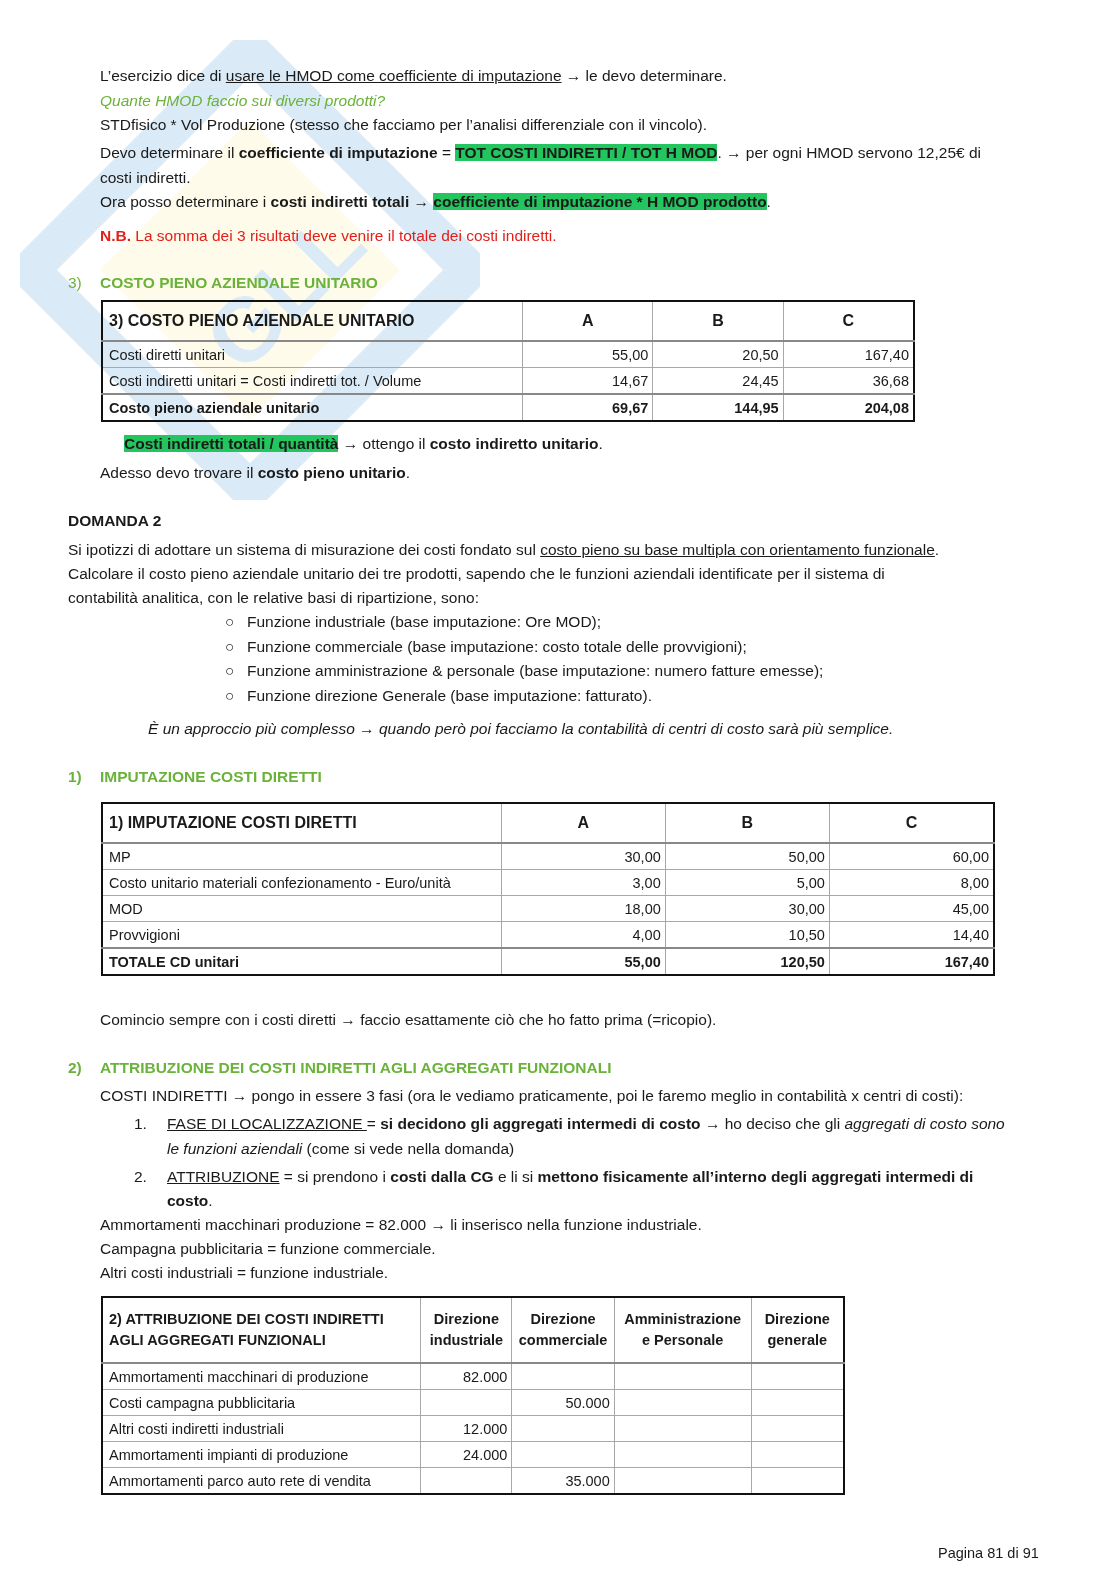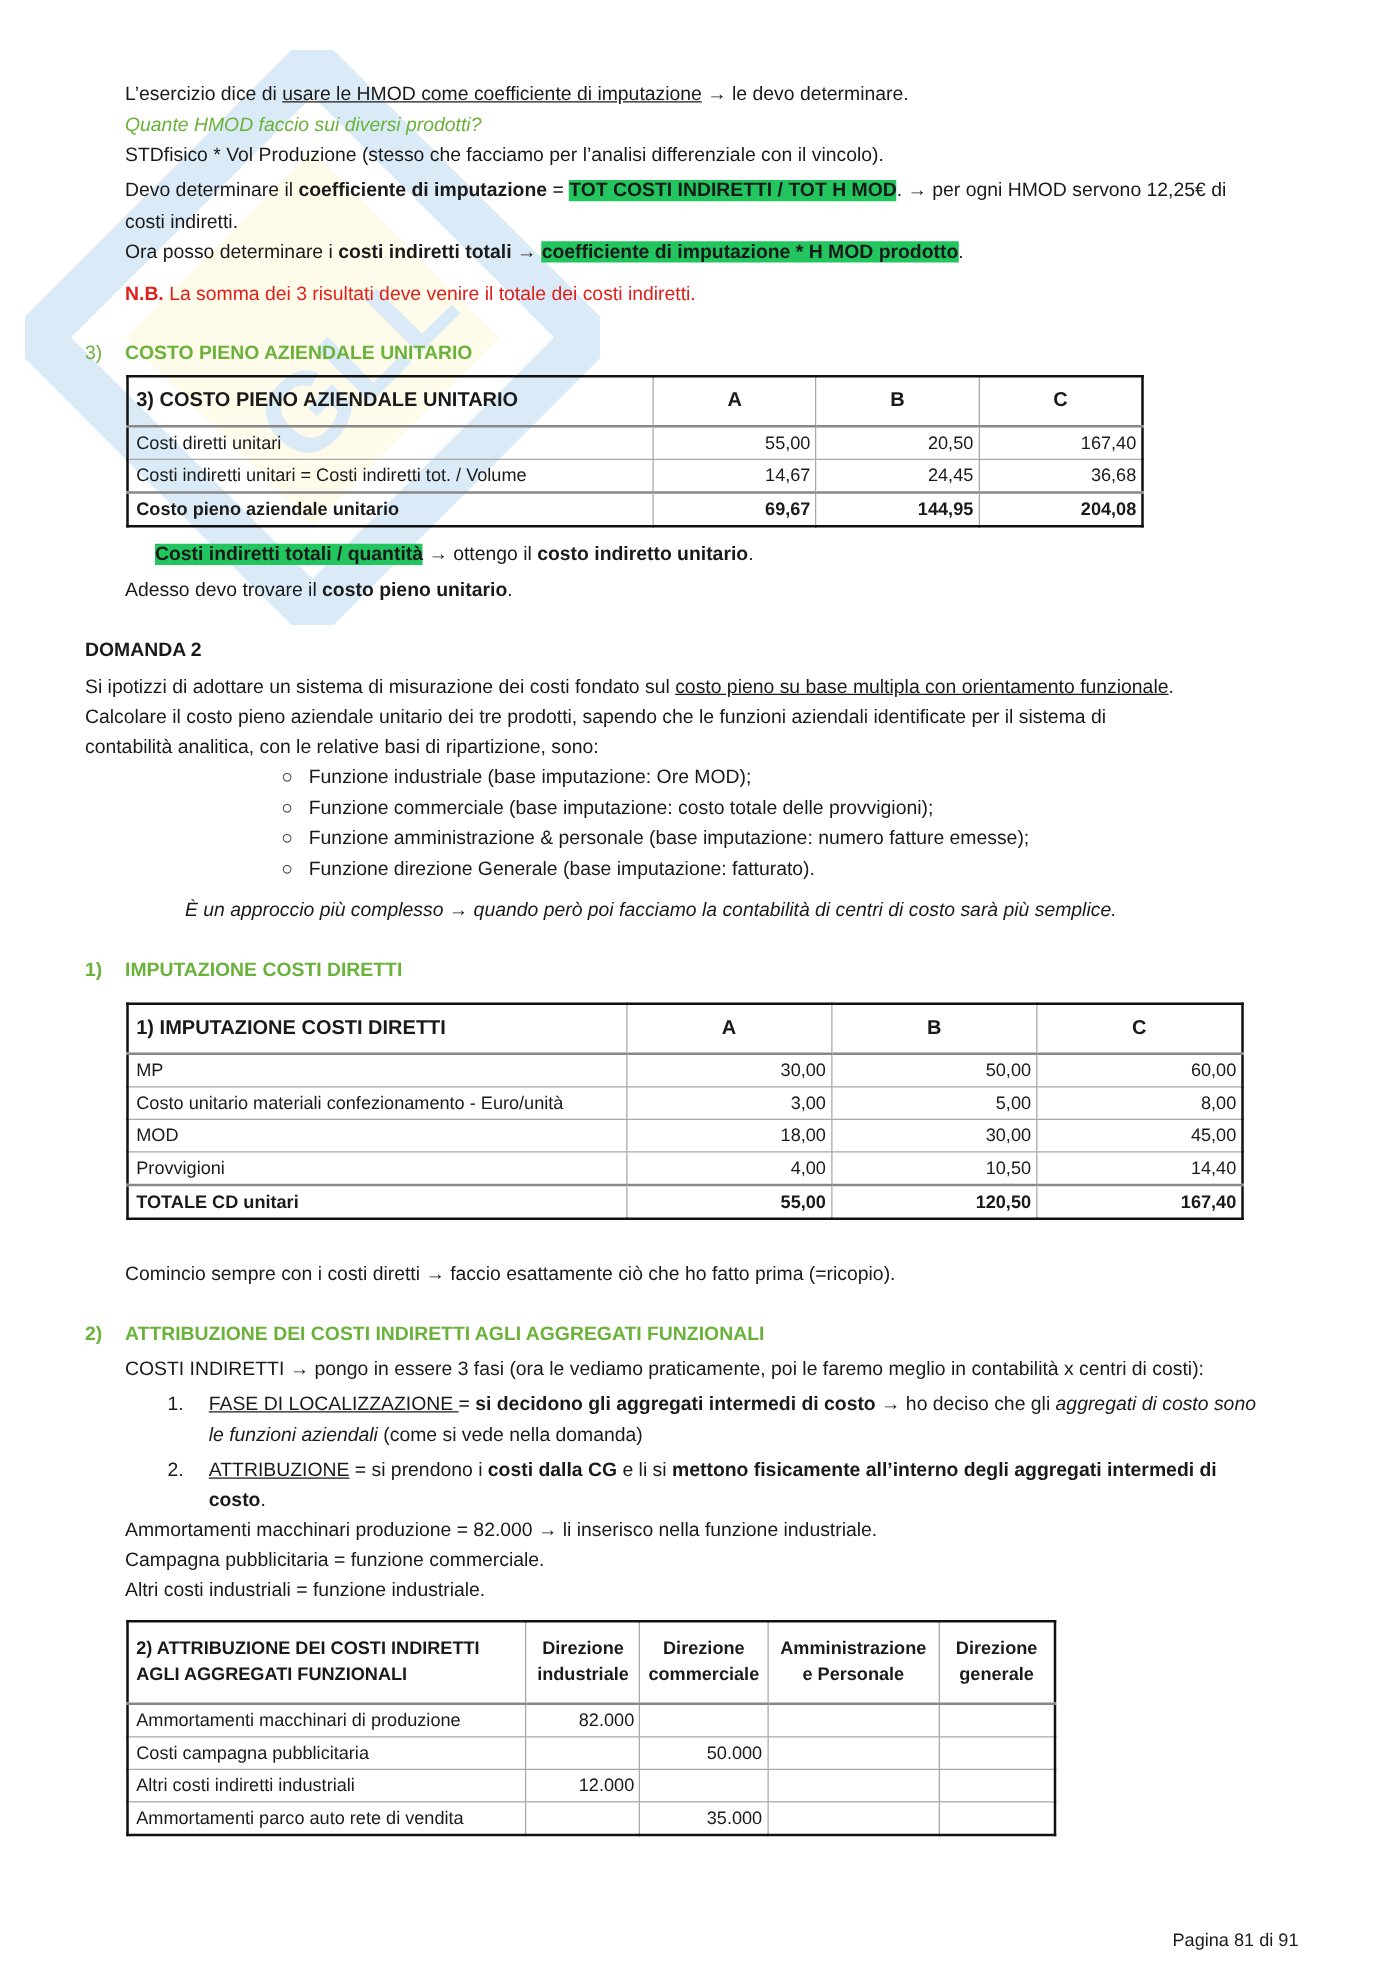--- a/index.html
+++ b/index.html
@@ -204,20 +204,27 @@
       <td class="v"></td>
     </tr>
     <tr>
       <td>Altri costi indiretti industriali</td>
       <td class="v">12.000</td>
       <td class="v"></td>
       <td class="v"></td>
       <td class="v"></td>
     </tr>
     <tr>
+      <td>Ammortamenti impianti di produzione</td>
+      <td class="v">24.000</td>
+      <td class="v"></td>
+      <td class="v"></td>
+      <td class="v"></td>
+    </tr>
+    <tr>
       <td>Ammortamenti parco auto rete di vendita</td>
       <td class="v"></td>
       <td class="v">35.000</td>
       <td class="v"></td>
       <td class="v"></td>
     </tr>
   </tbody>
     </table>
 
   <div class="footer">Pagina 81 di 91</div>

